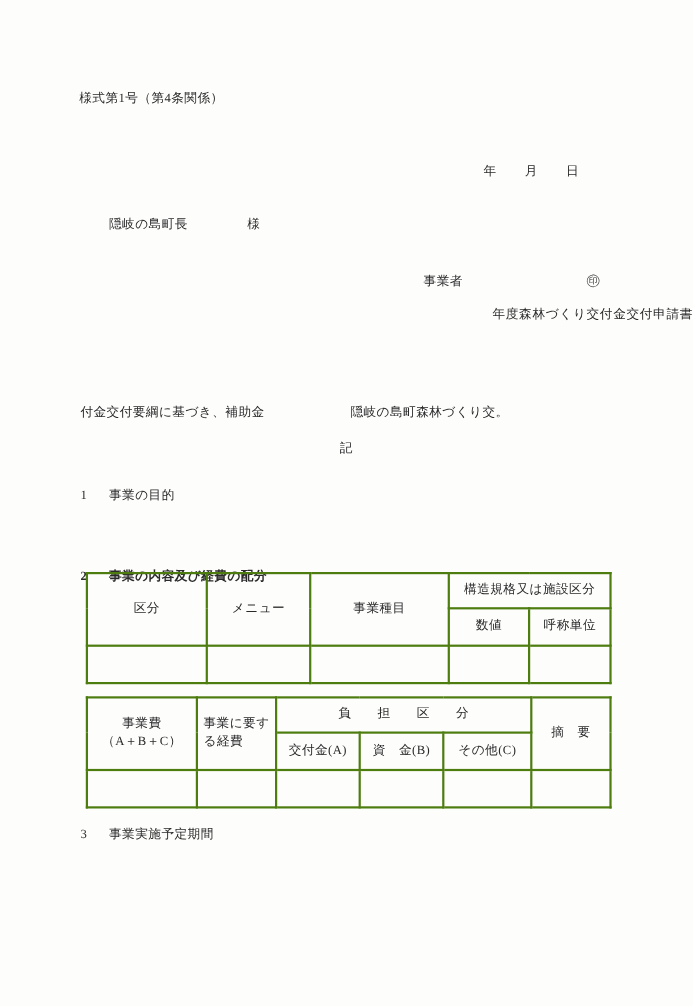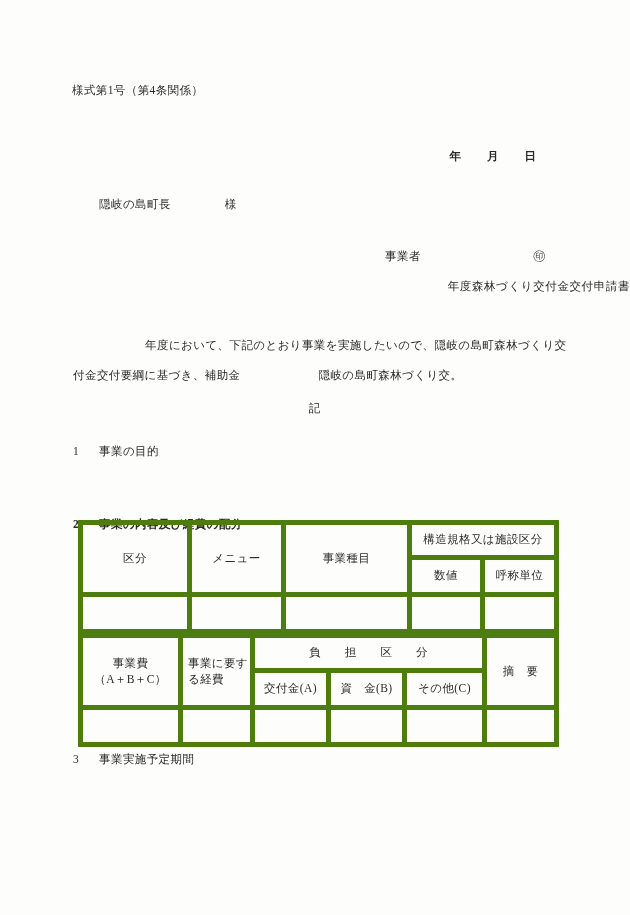--- a/index.html
+++ b/index.html
@@ -26,21 +26,21 @@
     position: absolute;
     font-size: 11.5px;
     line-height: 1.5;
     letter-spacing: 0.4px;
     white-space: pre;
     color: #2a2a2a;
   }
 
   .form-no   { left: 72px;  top: 82px; }
 
-  .date-line { left: 438px; top: 131px; letter-spacing: 0; font-weight: bold; }
+  .date-line { left: 428px; top: 131px; letter-spacing: 0; }
   .date-line .gap { display: inline-block; width: 26px; }
 
   .addressee { left: 86px;  top: 179px; }
   .addressee .gap { display: inline-block; width: 54px; }
 
   .applicant { left: 372px; top: 229px; }
   .applicant .gap { display: inline-block; width: 112px; }
   .seal {
     font-family: "DejaVu Sans", sans-serif;
     font-size: 13px;
@@ -74,21 +74,21 @@
 
   
   table.form-tbl {
     position: absolute;
     border-collapse: collapse;
     table-layout: fixed;
     font-size: 11.5px;
     color: #2a2a2a;
   }
   table.form-tbl td {
-    border: 5px solid #4d7c0f;
+    border: 2px solid #4d7c0f;
     text-align: center;
     vertical-align: middle;
     padding: 2px 1px;
     line-height: 1.35;
     letter-spacing: 0.4px;
   }
   td.empty { height: 28px; }
 
   #table-contents { left: 78px; top: 520px; width: 476px; }
   #table-costs    { left: 78px; top: 633px; width: 476px; }
@@ -109,23 +109,20 @@
   <div class="tx applicant">
     <span>事業者</span><span class="gap"></span><span class="seal">㊞</span>
   </div>
 
   <div class="tx addressee">
     <span>隠岐の島町長</span><span class="gap"></span><span>様</span>
   </div>
 
   <div class="tx doc-title">年度森林づくり交付金交付申請書</div>
 
-  <div class="tx body-p1">
-    <span class="indent"></span><span>年度において、下記のとおり事業を実施したいので、隠岐の島町森林づくり交</span>
-  </div>
   <div class="tx body-p2">
     <span>付金交付要綱に基づき、補助金</span><span class="gap"></span><span>隠岐の島町森林づくり交。</span>
   </div>
 
   <div class="tx ki">記</div>
 
   <div class="tx sec sec-1">
     <span class="num">1</span><span>事業の目的</span>
   </div>
 

